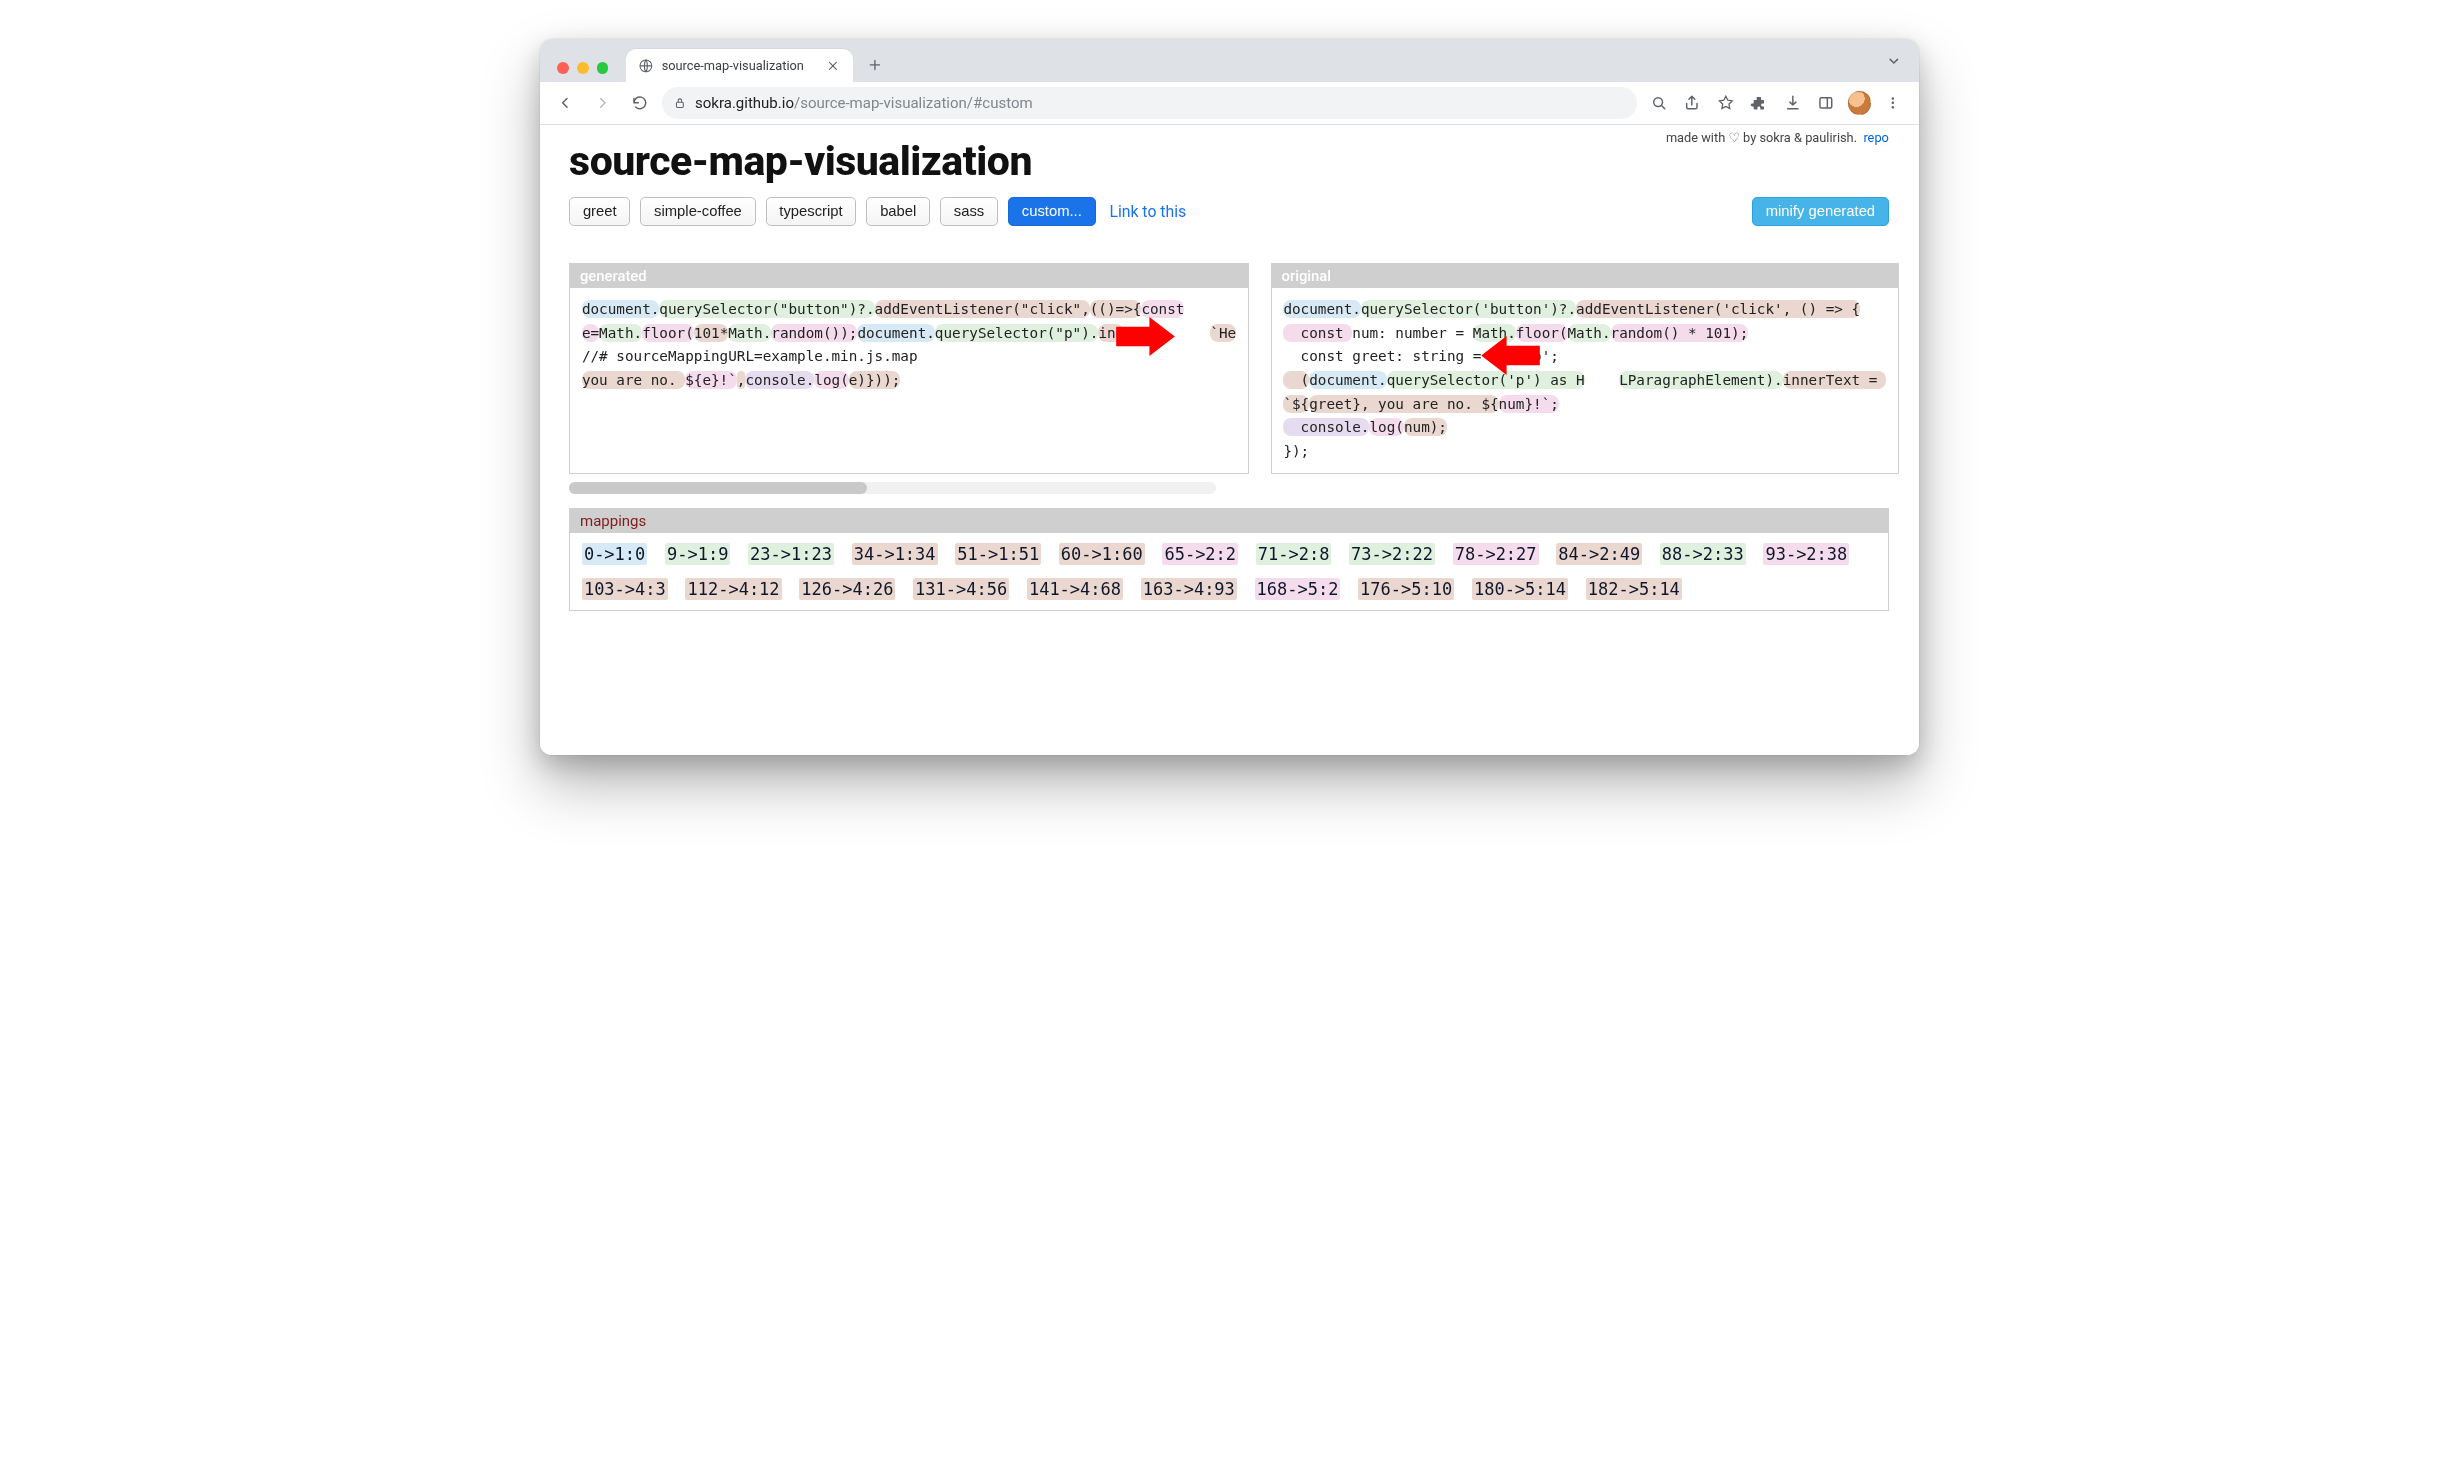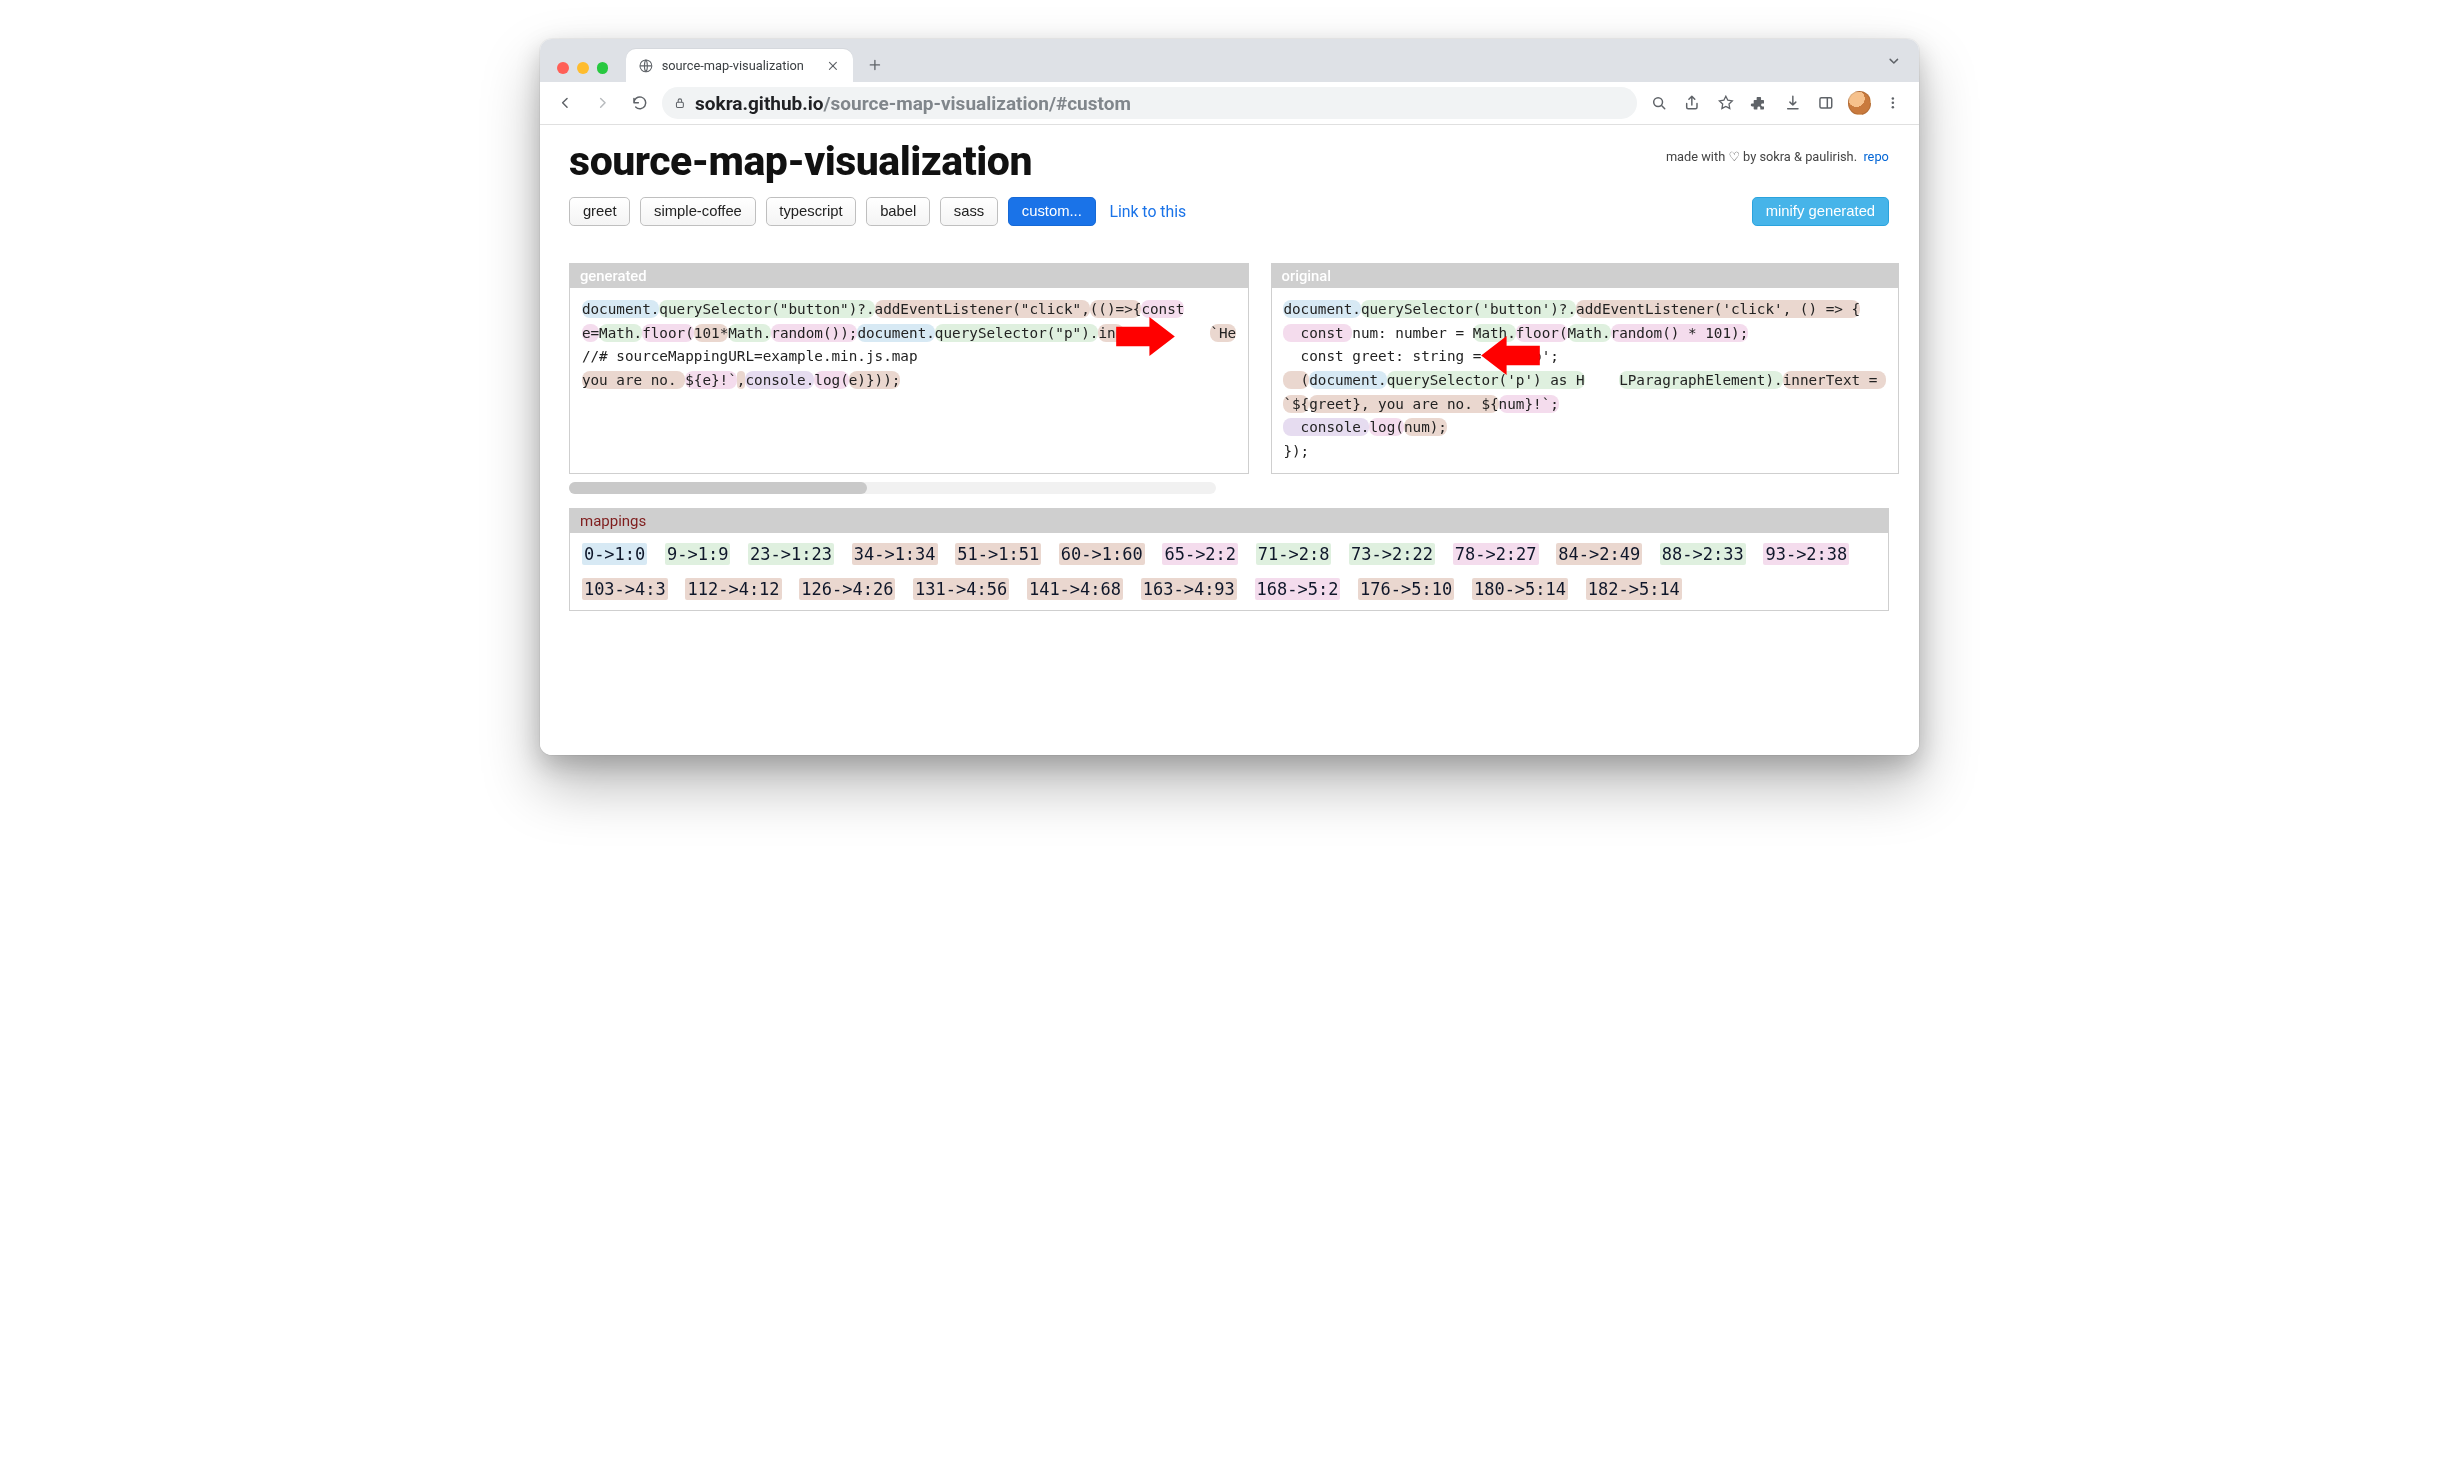--- a/index.html
+++ b/index.html
@@ -56,31 +56,31 @@
   
   .toolbar {
     height: 43px; background: #fff; border-bottom: 1px solid #e0e0e0;
     display: flex; align-items: center; gap: 5.9px; padding: 0 9.9px;
   }
   .icon-btn { width: 31.5px; height: 31.5px; display: flex; align-items: center; justify-content: center; color: #5f6368; border-radius: 50%; }
   .icon-btn svg { width: 17.7px; height: 17.7px; }
   .icon-btn.disabled { color: #b8bbbe; }
   .omnibox {
     flex: 1; height: 31.5px; background: #f1f3f4; border-radius: 15.8px;
-    display: flex; align-items: center; gap: 7.9px; padding: 0 11.8px; font-size: 19px; color: #202124; font-weight: bold;
+    display: flex; align-items: center; gap: 7.9px; padding: 0 11.8px; font-size: 15px; color: #202124;
   }
   .omnibox .lock { width: 13.8px; height: 13.8px; color: #5f6368; flex-shrink: 0; }
   .omnibox .addr .host { color: #202124; }
   .omnibox .addr .path { color: #80868b; }
   .tb-right { display: flex; align-items: center; gap: 2px; }
   .avatar { width: 23.6px; height: 23.6px; border-radius: 50%; background: radial-gradient(circle at 35% 30%, #f6c18c 0 40%, #c97a3d 41% 100%); border: 1px solid rgba(0,0,0,0.1); }
 
   
   .page { position: relative; padding: 7.9px 29.6px 89px; min-height: 630px; background: #fff; }
-  .credit { position: absolute; right: 29.6px; top: 24px; font-size: 12.8px; color: #444; }
+  .credit { position: absolute; right: 29.6px; top: 5px; font-size: 12.8px; color: #444; }
   .credit .heart { font-size: 12.8px; }
   .credit a { color: #0366d6; text-decoration: none; }
   h1.page-title { font-size: 41px; font-weight: 800; margin: 3.9px 0 11.8px; letter-spacing: -0.5px; color: #111; }
 
   .btn-row { display: flex; align-items: center; gap: 9.9px; }
   .btn-row .spacer { flex: 1; }
   .btn {
     border: 1px solid #bfbfbf; background: linear-gradient(#fff,#f4f4f4);
     border-radius: 4.9px; padding: 5.9px 12.8px; font-size: 14.8px; color: #222; cursor: pointer;
   }

